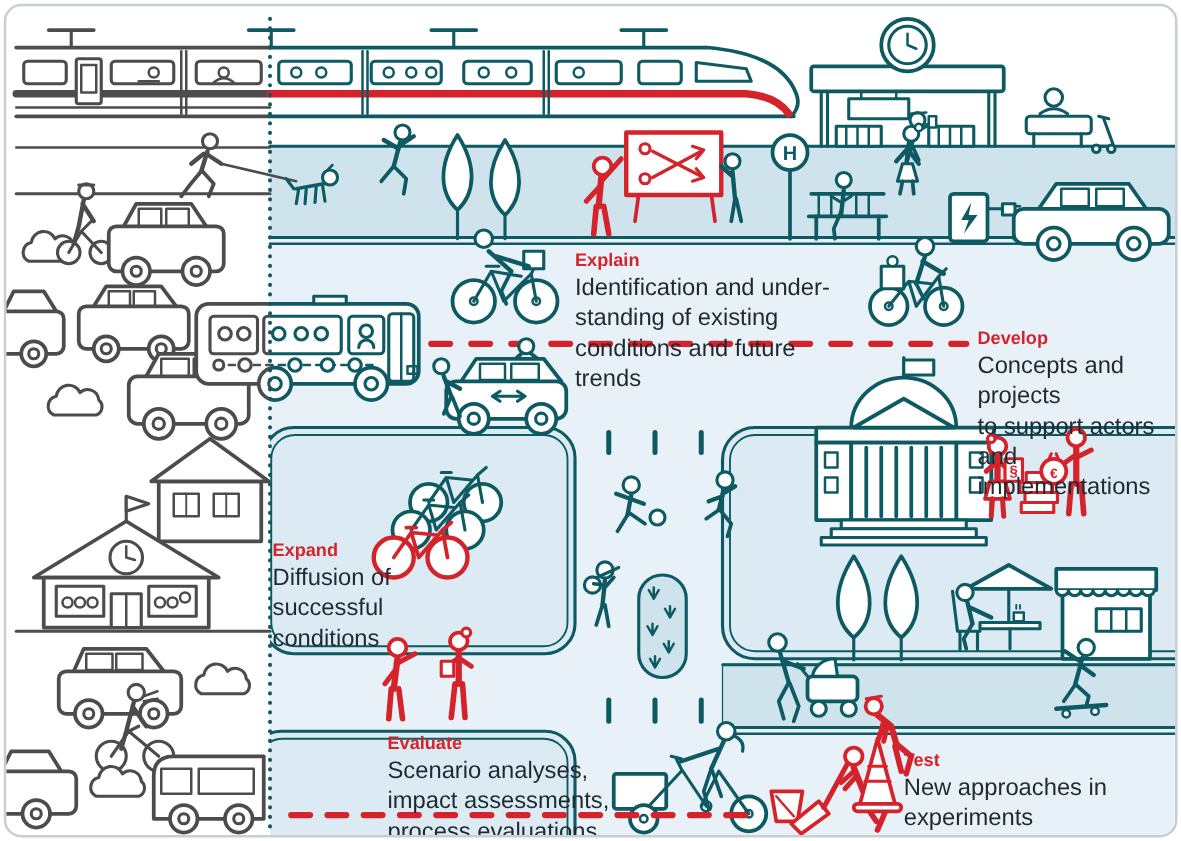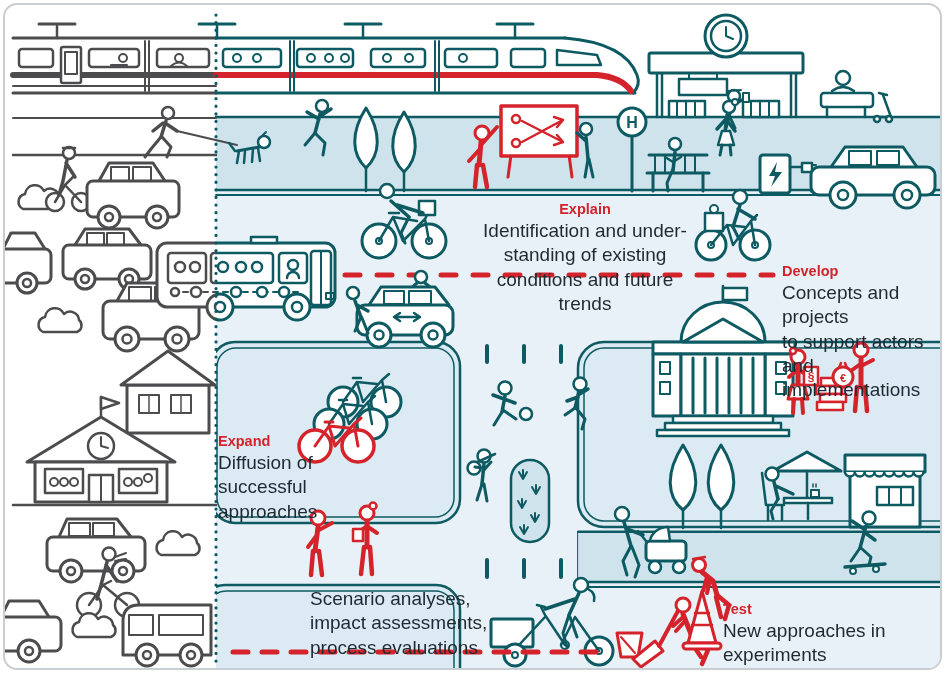--- a/index.html
+++ b/index.html
@@ -670,38 +670,39 @@
   <g class="r-art">
     <path class="fw" d="M697,586 L711,638 H683 Z" stroke-width="3"></path>
     <rect class="fw" x="678" y="638" width="38" height="6" rx="3" stroke-width="3"></rect>
     <line x1="690" y1="608" x2="704" y2="608" stroke-width="2.5"></line>
           <line x1="687" y1="620" x2="707" y2="620" stroke-width="2.5"></line>
   </g>
 
   <line x1="211" y1="10" x2="211" y2="663" stroke="#0e5a62" stroke-width="3.2" stroke-dasharray="0.1 7.5" stroke-linecap="round"></line>
 </svg>
 
-<div class="phase" style="left:465px;top:196px;text-align:center;">
+<div class="phase" style="left:455px;top:196px;">
   <div class="phase-title">Explain</div>
   <div class="phase-desc">Identification and under-
 standing of existing
 conditions and future trends</div>
 </div>
 <div class="phase" style="left:777px;top:258px;width:165px;">
   <div class="phase-title">Develop</div>
   <div class="phase-desc">Concepts and projects
 to support actors
 and implementations</div>
 </div>
 <div class="phase" style="left:213px;top:428px;width:180px;">
   <div class="phase-title">Expand</div>
   <div class="phase-desc">Diffusion of successful
-approaches</div>
+conditions</div>
 </div>
 <div class="phase" style="left:305px;top:582px;width:180px;">
+  <div class="phase-title">Evaluate</div>
   <div class="phase-desc">Scenario analyses,
 impact assessments,
 process evaluations</div>
 </div>
 <div class="phase" style="left:718px;top:596px;">
   <div class="phase-title">Test</div>
   <div class="phase-desc">New approaches in experiments
 and pilot projects</div>
 </div>
 

